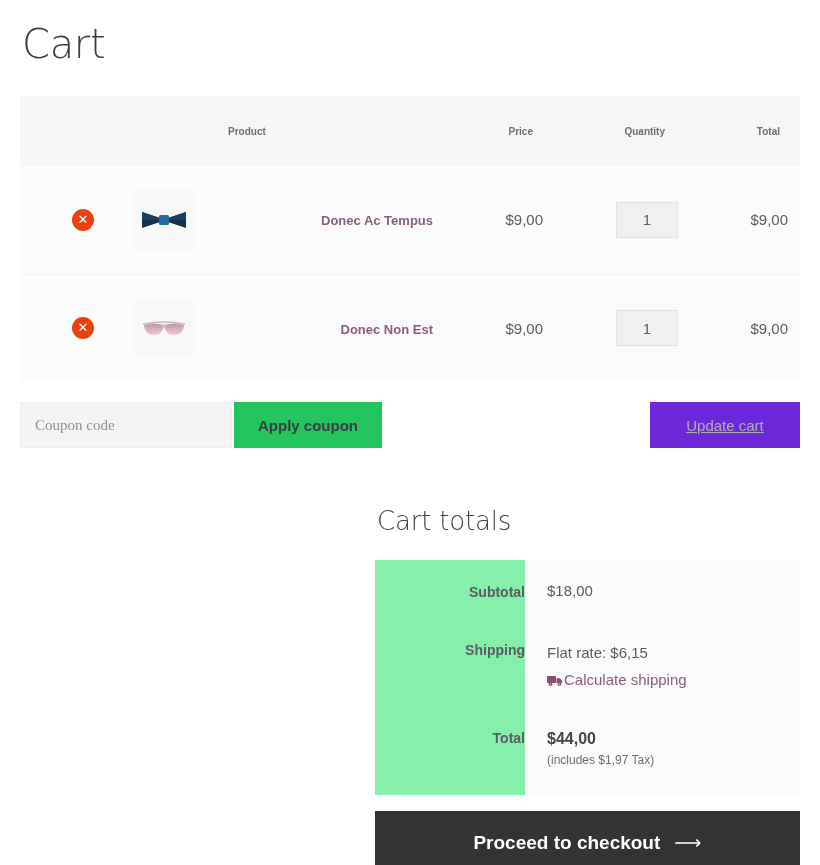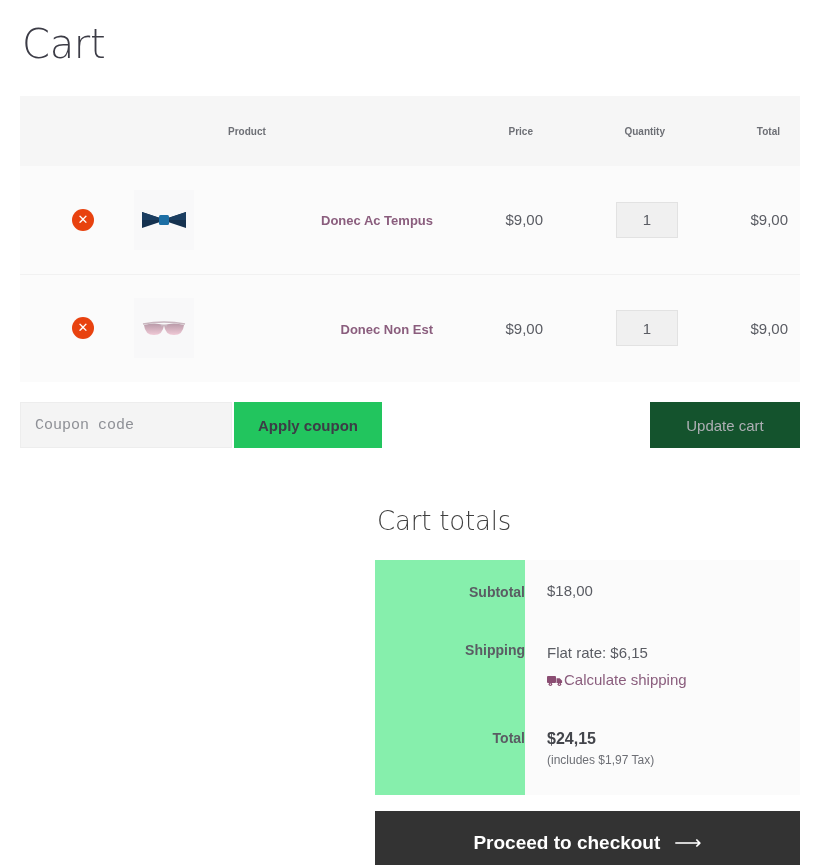--- a/index.html
+++ b/index.html
@@ -141,45 +141,46 @@
     align-items: stretch;
   }
   .coupon-input {
     width: 212px;
     height: 46px;
     background: #f4f4f4;
     border: 1px solid #ededed;
     padding: 8px 14px;
     font-size: 15px;
     color: #5a5c63;
-    font-family: Liberation Mono, monospace;
+    font-family: Liberation Serif, serif;
     outline: none;
   }
   .coupon-input::placeholder { color: #8e9096; }
   .btn {
     border: none;
     cursor: pointer;
     font-family: "Liberation Sans", sans-serif;
   }
   .apply-coupon {
     width: 148px;
     height: 46px;
     background: #22c55e;
     color: #3c3c46;
     font-size: 15px;
     font-weight: bold;
     margin-left: 2px;
   }
   .update-cart {
     width: 150px;
     height: 46px;
-    background: #14532d;
+    background: #6d28d9;
     color: #adafb4;
     font-size: 15px;
     cursor: default;
+    text-decoration: underline;
   }
 
   
   .totals-wrap {
     width: 425px;
     margin-left: auto;
     margin-top: 58px;
   }
   .totals-title {
     font-family: "DejaVu Sans", sans-serif;
@@ -373,21 +374,21 @@
                   <circle cx="12.4" cy="10.2" r="0.6" fill="#ffffff"></circle>
                 </svg>
               </span>
               <span>Calculate shipping</span>
             </a>
           </td>
         </tr>
         <tr class="row-total">
           <th>Total</th>
           <td>
-            <span class="total-amount">$24,15</span>
+            <span class="total-amount">$44,00</span>
             <span class="tax-note">(includes $1,97 Tax)</span>
           </td>
         </tr>
       </tbody>
     </table>
 
     <button class="checkout-btn">
       <span>Proceed to checkout</span><span class="checkout-arrow">⟶</span>
     </button>
   </div>

